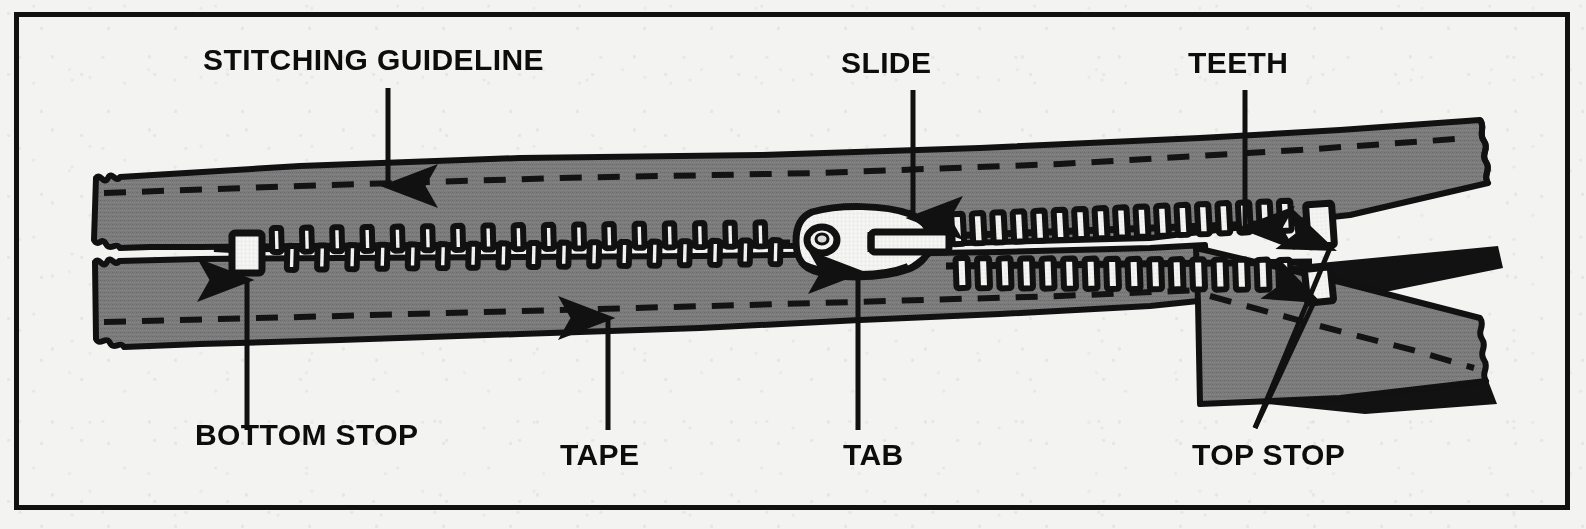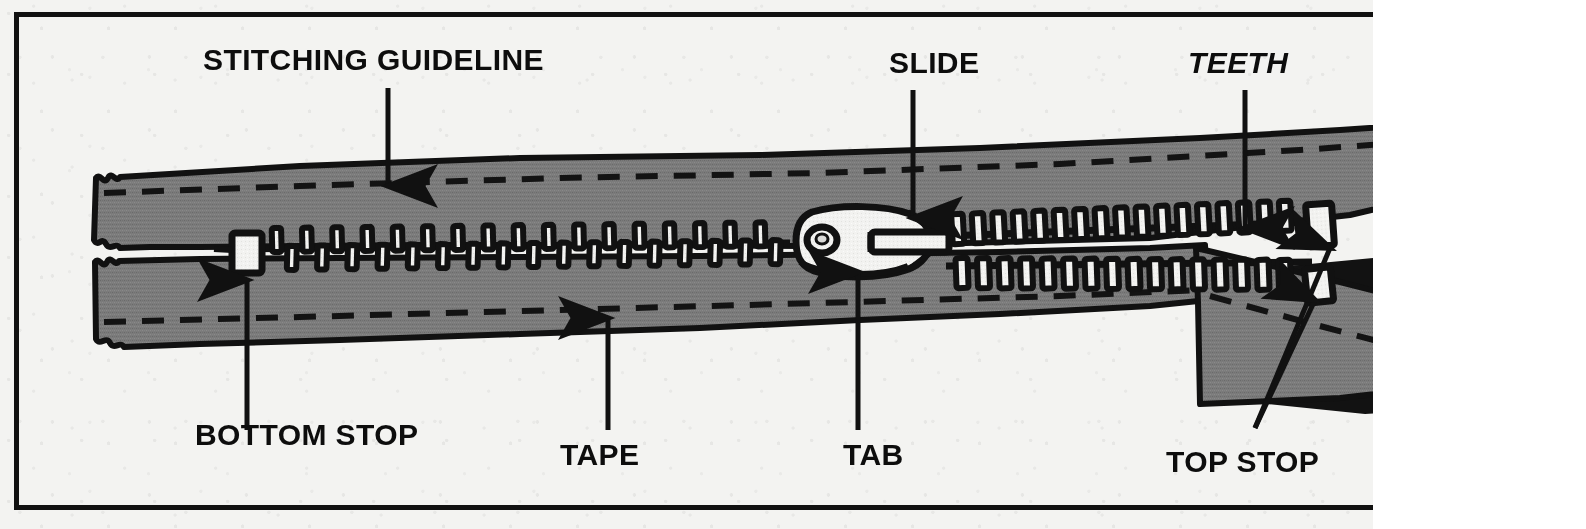--- a/index.html
+++ b/index.html
@@ -1,19 +1,19 @@
 <!DOCTYPE html>
 <html><head>
 <meta charset="utf-8">
 <style>
   html,body{margin:0;padding:0;background:#ffffff;}
   body{font-family:"Liberation Sans",sans-serif;}
   #stage{
     position:relative;
-    width:1373px;height:529px;
+    width:1586px;height:529px;
     background:#fde047;
     overflow:hidden;
   }
   
   #paper{
     position:absolute;inset:0;
     background-color:#f3f3f1;
     background-image:
       radial-gradient(circle at 12% 22%, rgba(120,120,120,.10) 0 1.5px, transparent 2px),
       radial-gradient(circle at 37% 8%,  rgba(120,120,120,.09) 0 1.2px, transparent 2px),
@@ -234,20 +234,20 @@
       <line x1="858" y1="430" x2="858" y2="272" marker-end="url(#ah)"></line>
       <line x1="1255" y1="428" x2="1330" y2="248" marker-end="url(#ah)"></line>
       <line x1="1255" y1="428" x2="1315" y2="300" marker-end="url(#ah)"></line>
     </g>
   </svg>
 
   <div id="frame"></div>
 
   <div id="labels">
       <div class="lbl" style="left: 203px; top: 45px;">STITCHING GUIDELINE</div>
-      <div class="lbl" style="left: 889px; top: 48px;">SLIDE</div>
-      <div class="lbl" style="left: 1188px; top: 48px; font-style: italic;">TEETH</div>
+      <div class="lbl" style="left: 841px; top: 48px;">SLIDE</div>
+      <div class="lbl" style="left: 1188px; top: 48px;">TEETH</div>
       <div class="lbl" style="left: 195px; top: 420px;">BOTTOM STOP</div>
       <div class="lbl" style="left: 560px; top: 440px; text-align: center;">TAPE</div>
       <div class="lbl" style="left: 827px; top: 440px; margin-left: 16px;">TAB</div>
-      <div class="lbl" style="left: 1166px; top: 440px; margin-top: 7px;">TOP STOP</div>
+      <div class="lbl" style="left: 1192px; top: 440px;">TOP STOP</div>
     </div>
 </div>
 
 </body></html>

